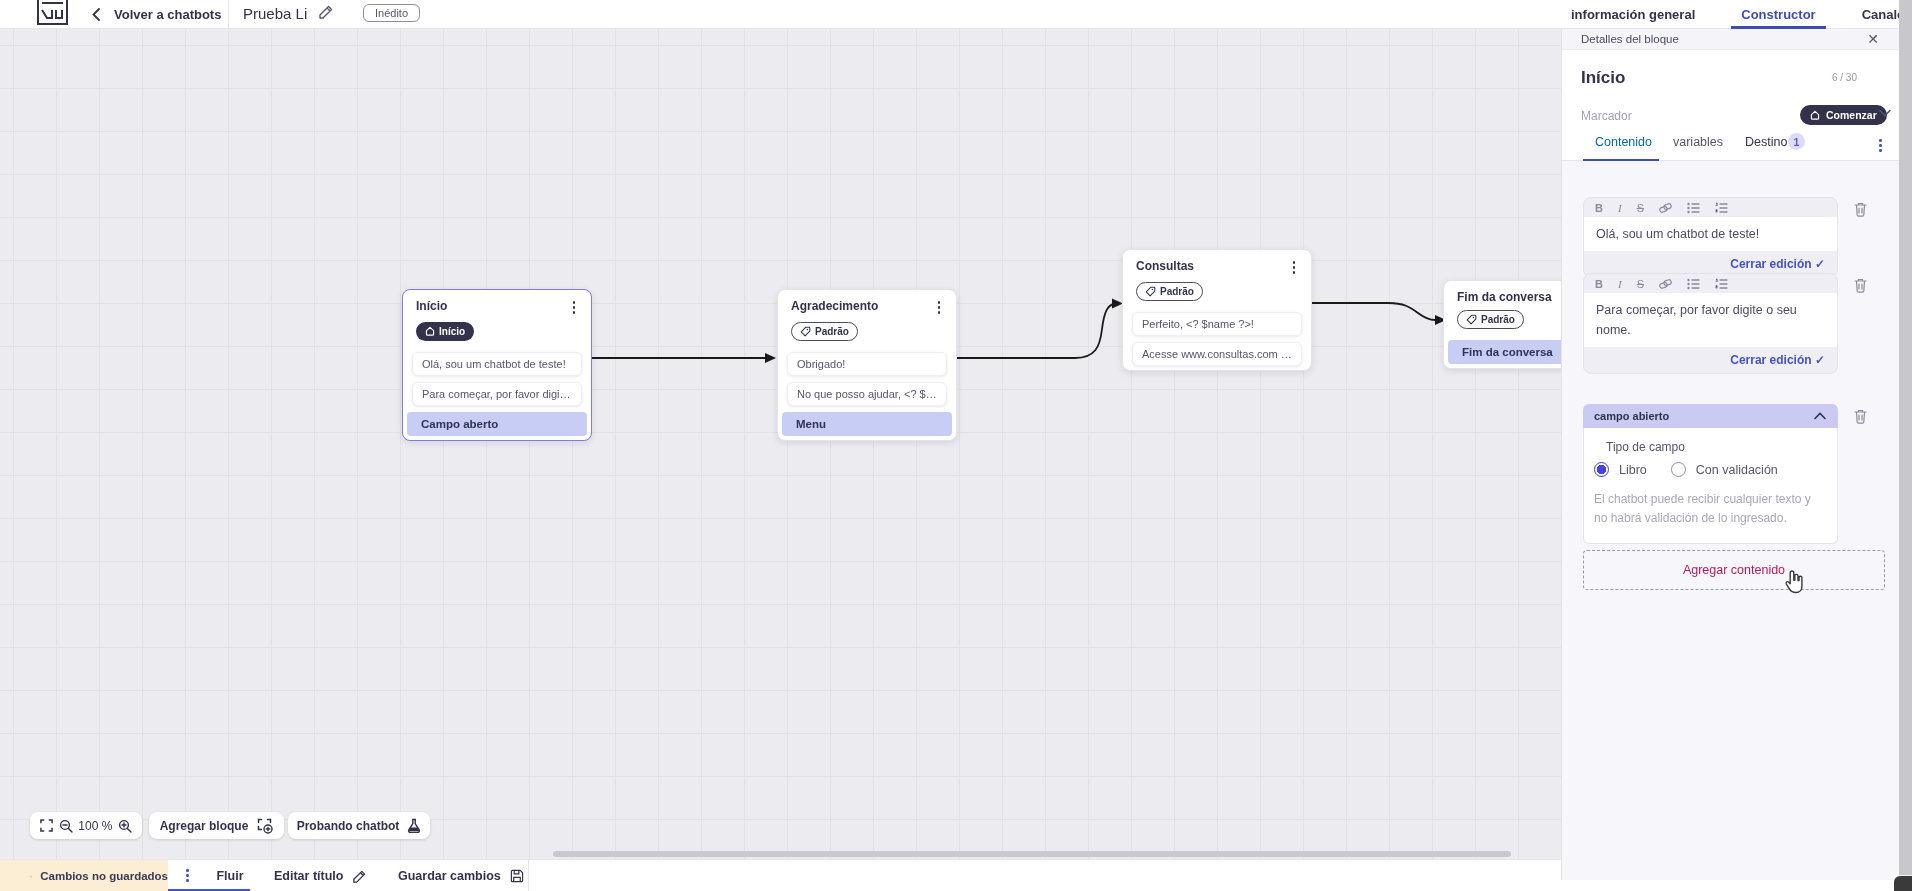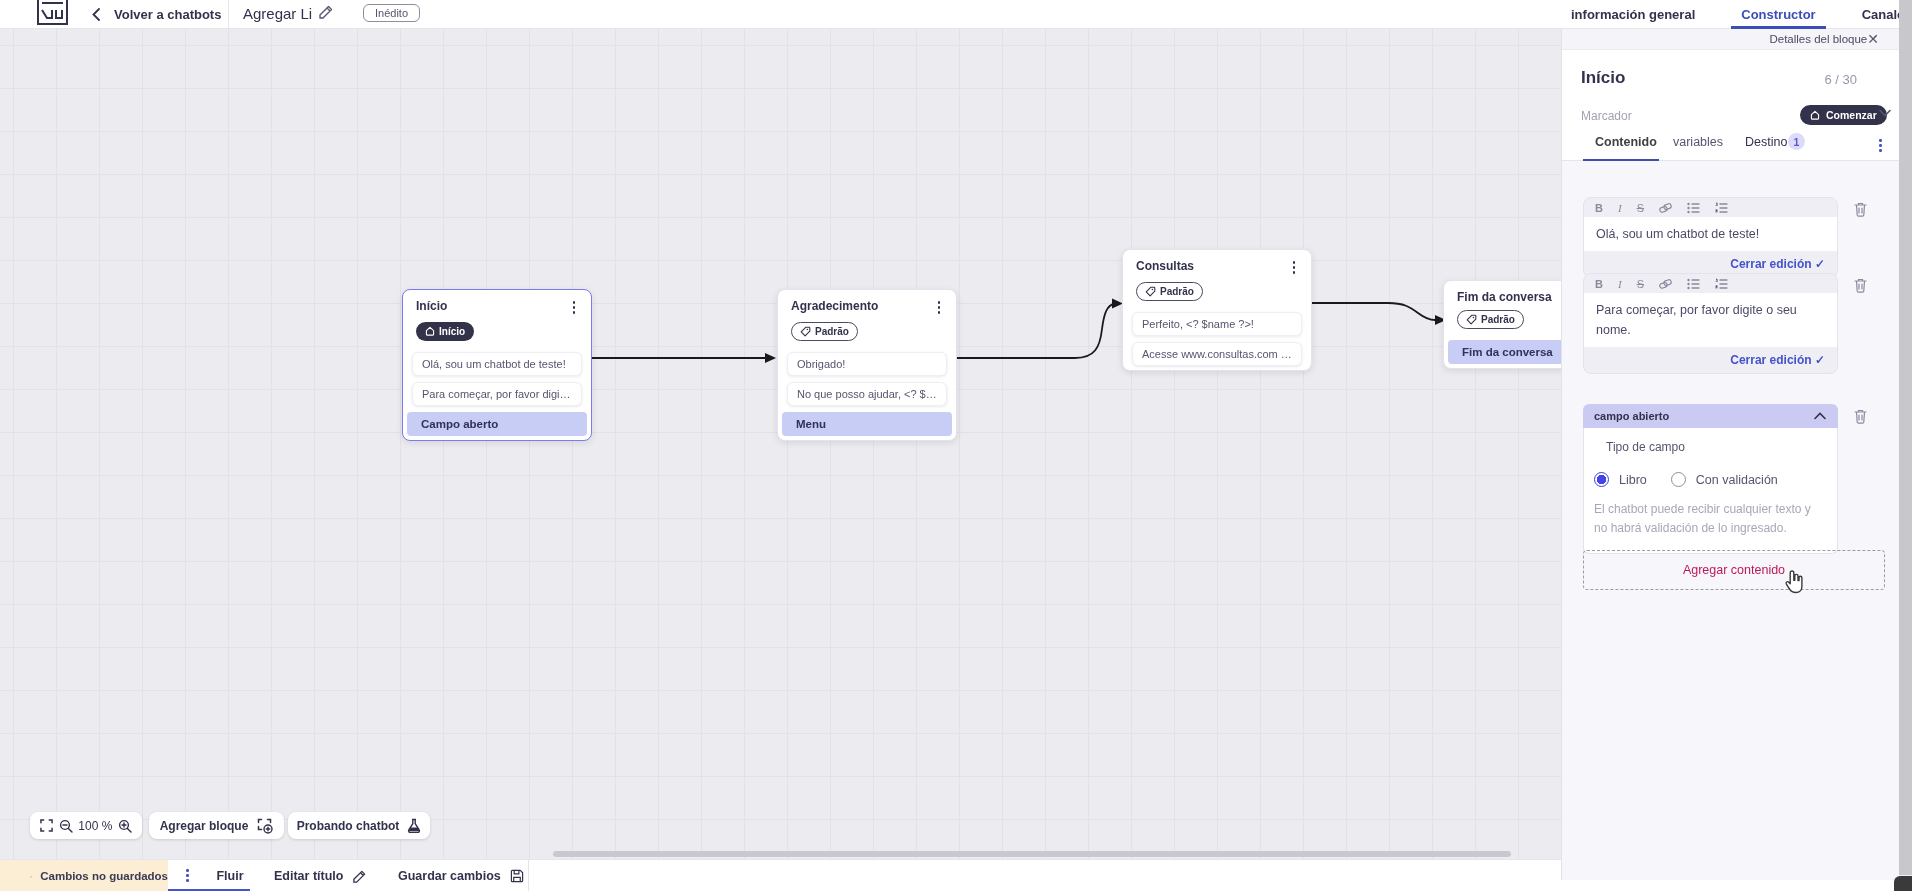--- a/index.html
+++ b/index.html
@@ -45,32 +45,32 @@
   .canvas-controls { position:absolute; left:0; top:0; z-index:3; }
   .ctl-card { position:absolute; height:27px; background:#fff; border-radius:8px; box-shadow:0 1px 3px rgba(0,0,0,.14); display:flex; align-items:center; font-size:12px; font-weight:700; color:#32324D; }
   .zoom-card { left:30px; top:783px; width:112px; justify-content:space-between; padding:0 10px; }
   .addblock-card { left:149px; top:783px; width:135px; justify-content:center; gap:9px; cursor:pointer; }
   .test-card { left:288px; top:783px; width:142px; justify-content:center; gap:8px; cursor:pointer; }
   .zoom-pct { font-size:12px; font-weight:400; color:#32324D; }
   .hscroll { position:absolute; left:553px; top:822px; width:958px; height:6px; border-radius:3px; background:#C9C8CE; z-index:4; }
 
   
   .panel { position:absolute; left:1561px; top:29px; width:351px; height:851px; background:#fff; border-left:1px solid #E3E2E8; z-index:20; }
-  .panel-header { height:21px; background:#F5F4F9; border-bottom:1px solid #ECEBF1; display:flex; align-items:center; justify-content:flex-end; padding:0 33px 0 19px; }
+  .panel-header { height:21px; background:#F5F4F9; border-bottom:1px solid #ECEBF1; display:flex; align-items:center; justify-content:space-between; padding:0 33px 0 19px; }
   .panel-header-title { font-size:11.5px; color:#4A4A63; }
   .close-x { font-size:14px; color:#55556E; cursor:pointer; line-height:1; }
   .block-title { position:absolute; left:19px; top:39px; font-size:17px; font-weight:600; color:#32324D; }
-  .char-count { position:absolute; right:55px; top:43px; font-size:13px; color:#9897A9; }
+  .char-count { position:absolute; right:55px; top:43px; font-size:10px; color:#9897A9; }
   .marker-row { position:absolute; left:19px; top:74px; width:310px; height:26px; }
   .marker-placeholder { position:absolute; left:0; top:6px; font-size:12px; color:#A3A2B5; }
   .marker-pill { position:absolute; left:219px; top:2px; display:inline-flex; align-items:center; gap:6px; background:#32324A; color:#fff; font-size:10.5px; font-weight:700; height:20px; padding:0 10px; border-radius:10px; cursor:pointer; }
   .marker-chevron { position:absolute; left:298px; top:6px; cursor:pointer; }
   .panel-tabs { position:absolute; left:0; top:106px; width:351px; height:26px; border-bottom:1px solid #E6E5EC; }
   .ptab { position:absolute; top:0; font-size:12.5px; color:#55556E; cursor:pointer; }
-  .ptab.active { color:#404040; font-weight:700; }
+  .ptab.active { color:#0369a1; font-weight:400; }
   .ptab-underline { position:absolute; left:21px; top:24px; width:76px; height:2.5px; background:#3D4DB7; }
   .ptab-badge { position:absolute; left:226px; top:-2px; width:17px; height:17px; border-radius:50%; background:#DCDBF9; color:#5857D6; font-size:10.5px; font-weight:700; display:flex; align-items:center; justify-content:center; }
   .ptabs-kebab { position:absolute; left:313px; top:2px; }
   .ptabs-kebab i { background:#4353C9; }
 
   .panel-body { position:absolute; left:0; top:132px; width:351px; height:719px; background:#F7F6FB; }
   .editor-card { position:absolute; left:21px; width:255px; background:#EFEEF5; border:1px solid #E4E3EC; border-radius:8px; overflow:hidden; }
   .editor-toolbar { height:19px; display:flex; align-items:center; gap:15px; padding:1px 11px 0; }
   .tb-btn { font-size:11px; color:#8A8A9D; cursor:pointer; line-height:1; display:flex; align-items:center; }
   .tb-bold { font-weight:700; }
@@ -80,21 +80,21 @@
   .editor-footer { text-align:right; padding:3px 12px 5px; }
   .close-edit { font-size:12px; font-weight:700; color:#4353C9; cursor:pointer; }
   .check { color:#4353C9; font-size:12px; }
   .trash { position:absolute; left:291px; cursor:pointer; }
 
   .openfield-card { position:absolute; left:21px; top:243px; width:255px; }
   .openfield-header { height:24px; background:#CBCAF2; border-radius:6px 6px 0 0; display:flex; align-items:center; justify-content:space-between; padding:0 12px 0 11px; cursor:pointer; }
   .openfield-header-label { font-size:11px; font-weight:700; color:#32324D; }
   .openfield-body { background:#fff; border:1px solid #E4E3EC; border-top:none; border-radius:0 0 6px 6px; padding:12px 10px 16px; }
   .field-type-label { margin-left:12px; font-size:12px; color:#55556E; }
-  .radio-row { display:flex; align-items:center; gap:10px; margin-top:18px; }
+  .radio-row { display:flex; align-items:center; gap:10px; margin-top:8px; }
   .radio { width:15px; height:15px; border-radius:50%; flex:0 0 auto; cursor:pointer; }
   .radio.sel { border:1.5px solid #3E3EDD; background:radial-gradient(circle, #4444E8 0 4.5px, #fff 4.6px); }
   .radio.unsel { border:1.5px solid #8E8EA0; background:#fff; }
   .radio-label { font-size:12.5px; color:#55556E; margin-right:14px; cursor:pointer; }
   .field-desc { margin-top:13px; font-size:12px; color:#A8A7B8; line-height:1.55; }
 
   .add-content { position:absolute; left:21px; top:389px; width:302px; height:40px; border:1.5px dashed #9B9AAB; border-radius:4px; display:flex; align-items:center; justify-content:center; font-size:12.5px; color:#be185d; cursor:pointer; }
 
   
   .bottombar { position:absolute; left:0; top:859px; width:1561px; height:32px; background:#fff; border-top:1px solid #E6E5EA; z-index:25; }
@@ -129,21 +129,21 @@
           <path d="M6 9h21M6 16l5 8h5v-8m4 0v8h6v-8" fill="none" stroke="#32324D" stroke-width="2"></path>
         </svg>
     </span>
     <div class="back-group">
       <svg width="8" height="13" viewBox="0 0 8 13">
           <path d="M7 1L1.5 6.5 7 12" fill="none" stroke="#32324D" stroke-width="1.8" stroke-linecap="round"></path>
         </svg>
       <span class="back-label">Volver a chatbots</span>
     </div>
     <span class="tb-divider"></span>
-    <span class="flow-title">Agregar Li</span>
+    <span class="flow-title">Prueba Li</span>
     <span class="pencil-icon-top">
       <svg width="16" height="16" viewBox="0 0 16 16">
           <path d="M10.5 2.5l3 3L5 14H2v-3l8.5-8.5zM9 4l3 3" fill="none" stroke="#55556E" stroke-width="1.4" stroke-linecap="round" stroke-linejoin="round"></path>
         </svg>
     </span>
     <span class="inedito-badge">Inédito</span>
     <nav class="top-tabs">
       <span class="top-tab">información general</span>
       <span class="top-tab active">Constructor</span>
       <span class="top-tab">Canales</span>

